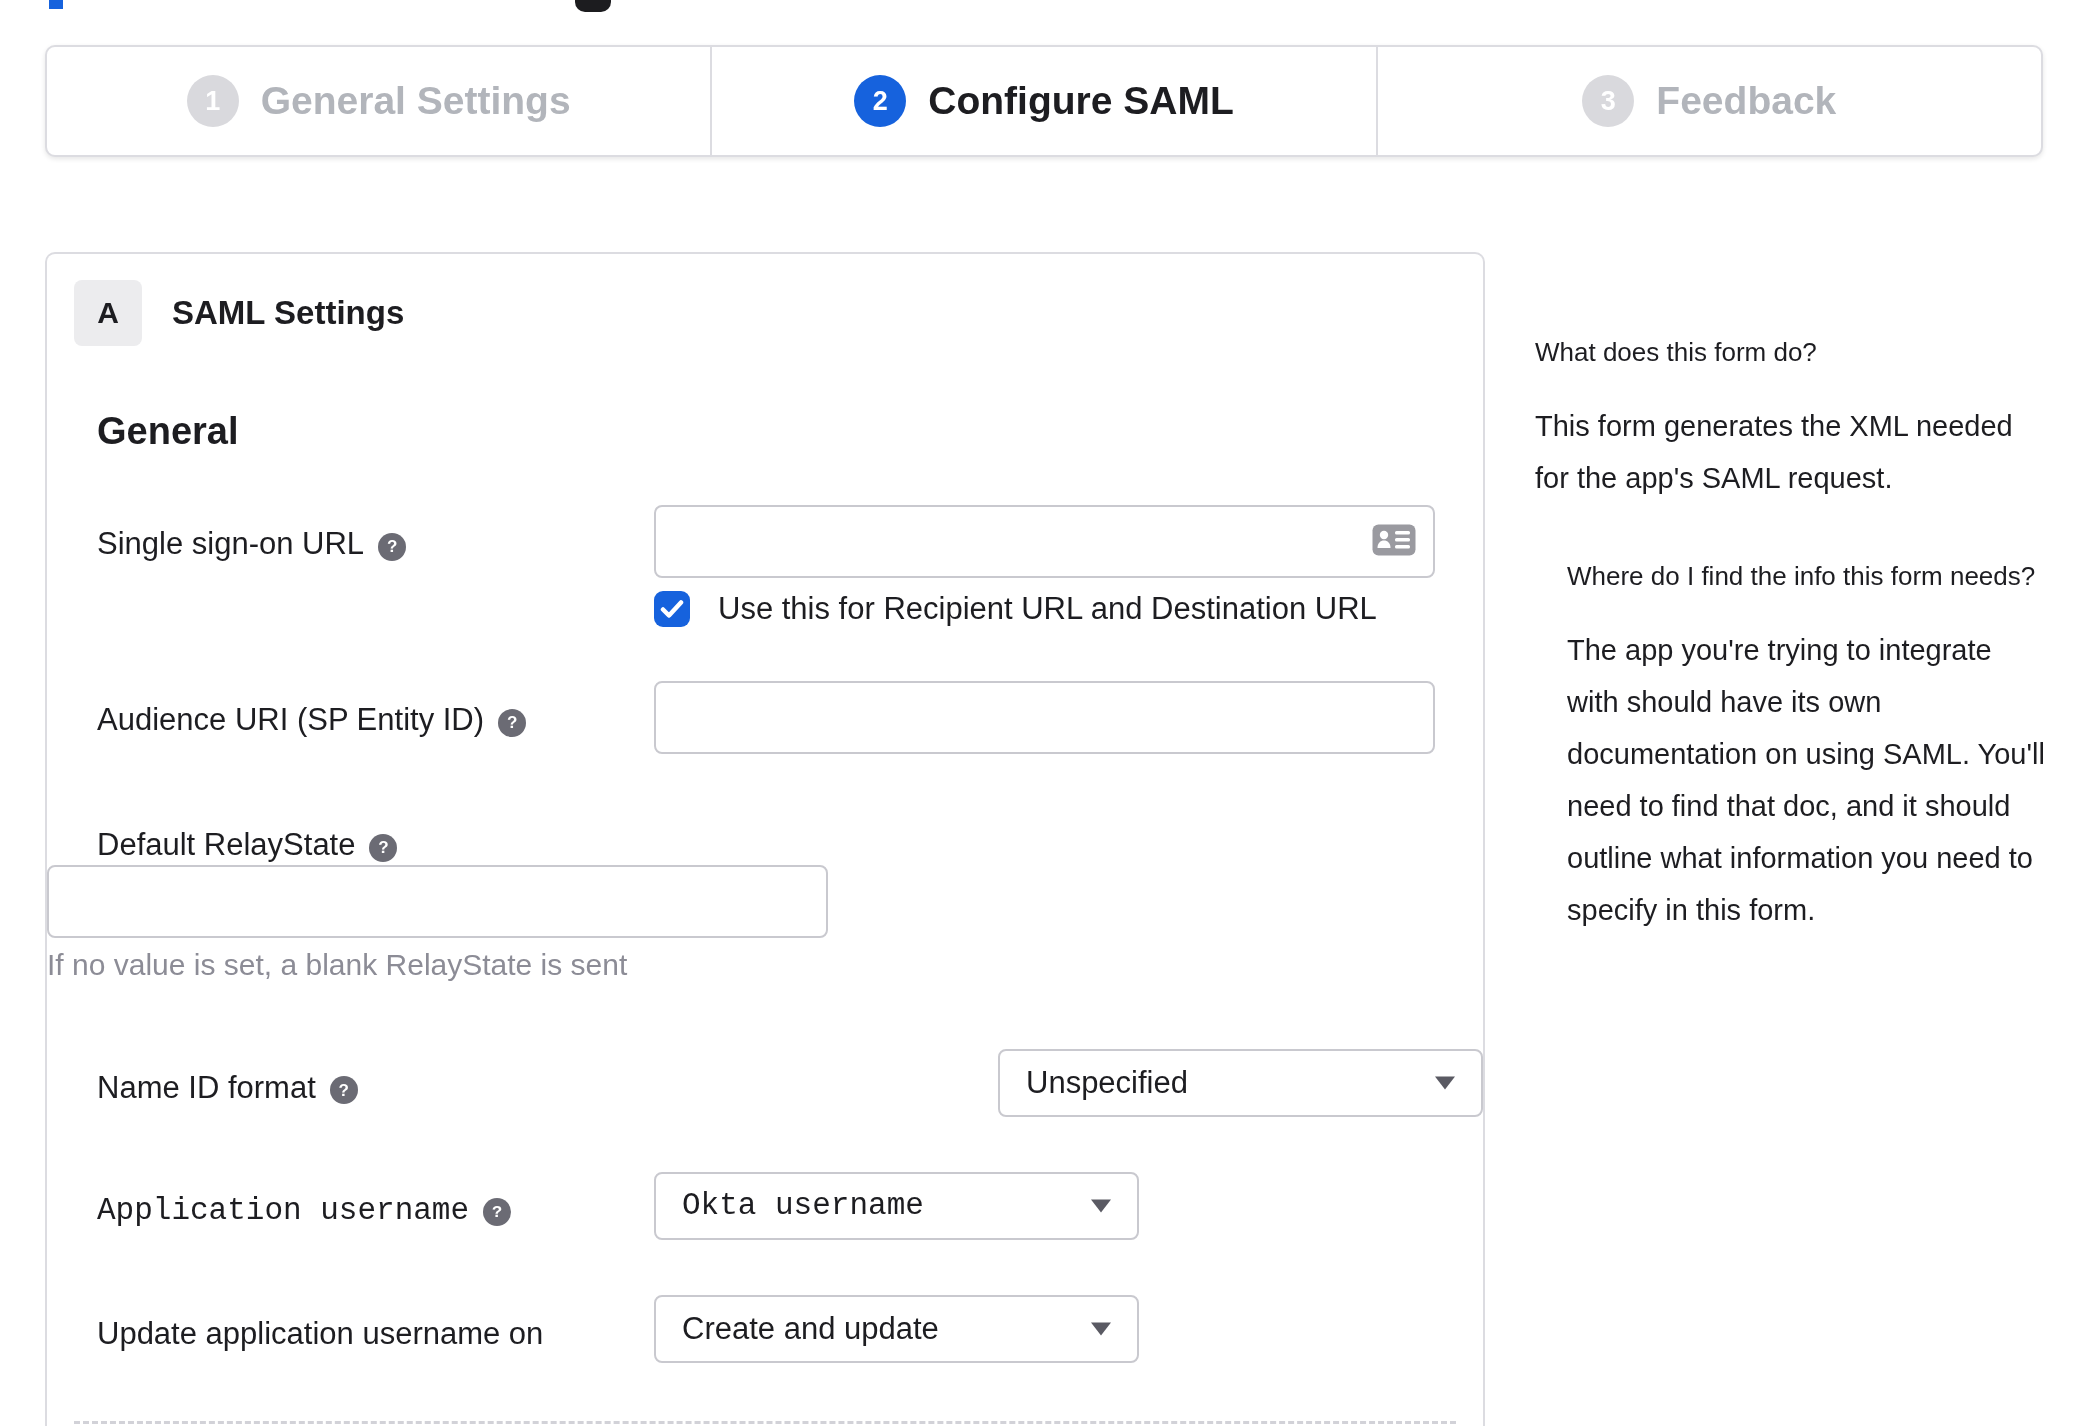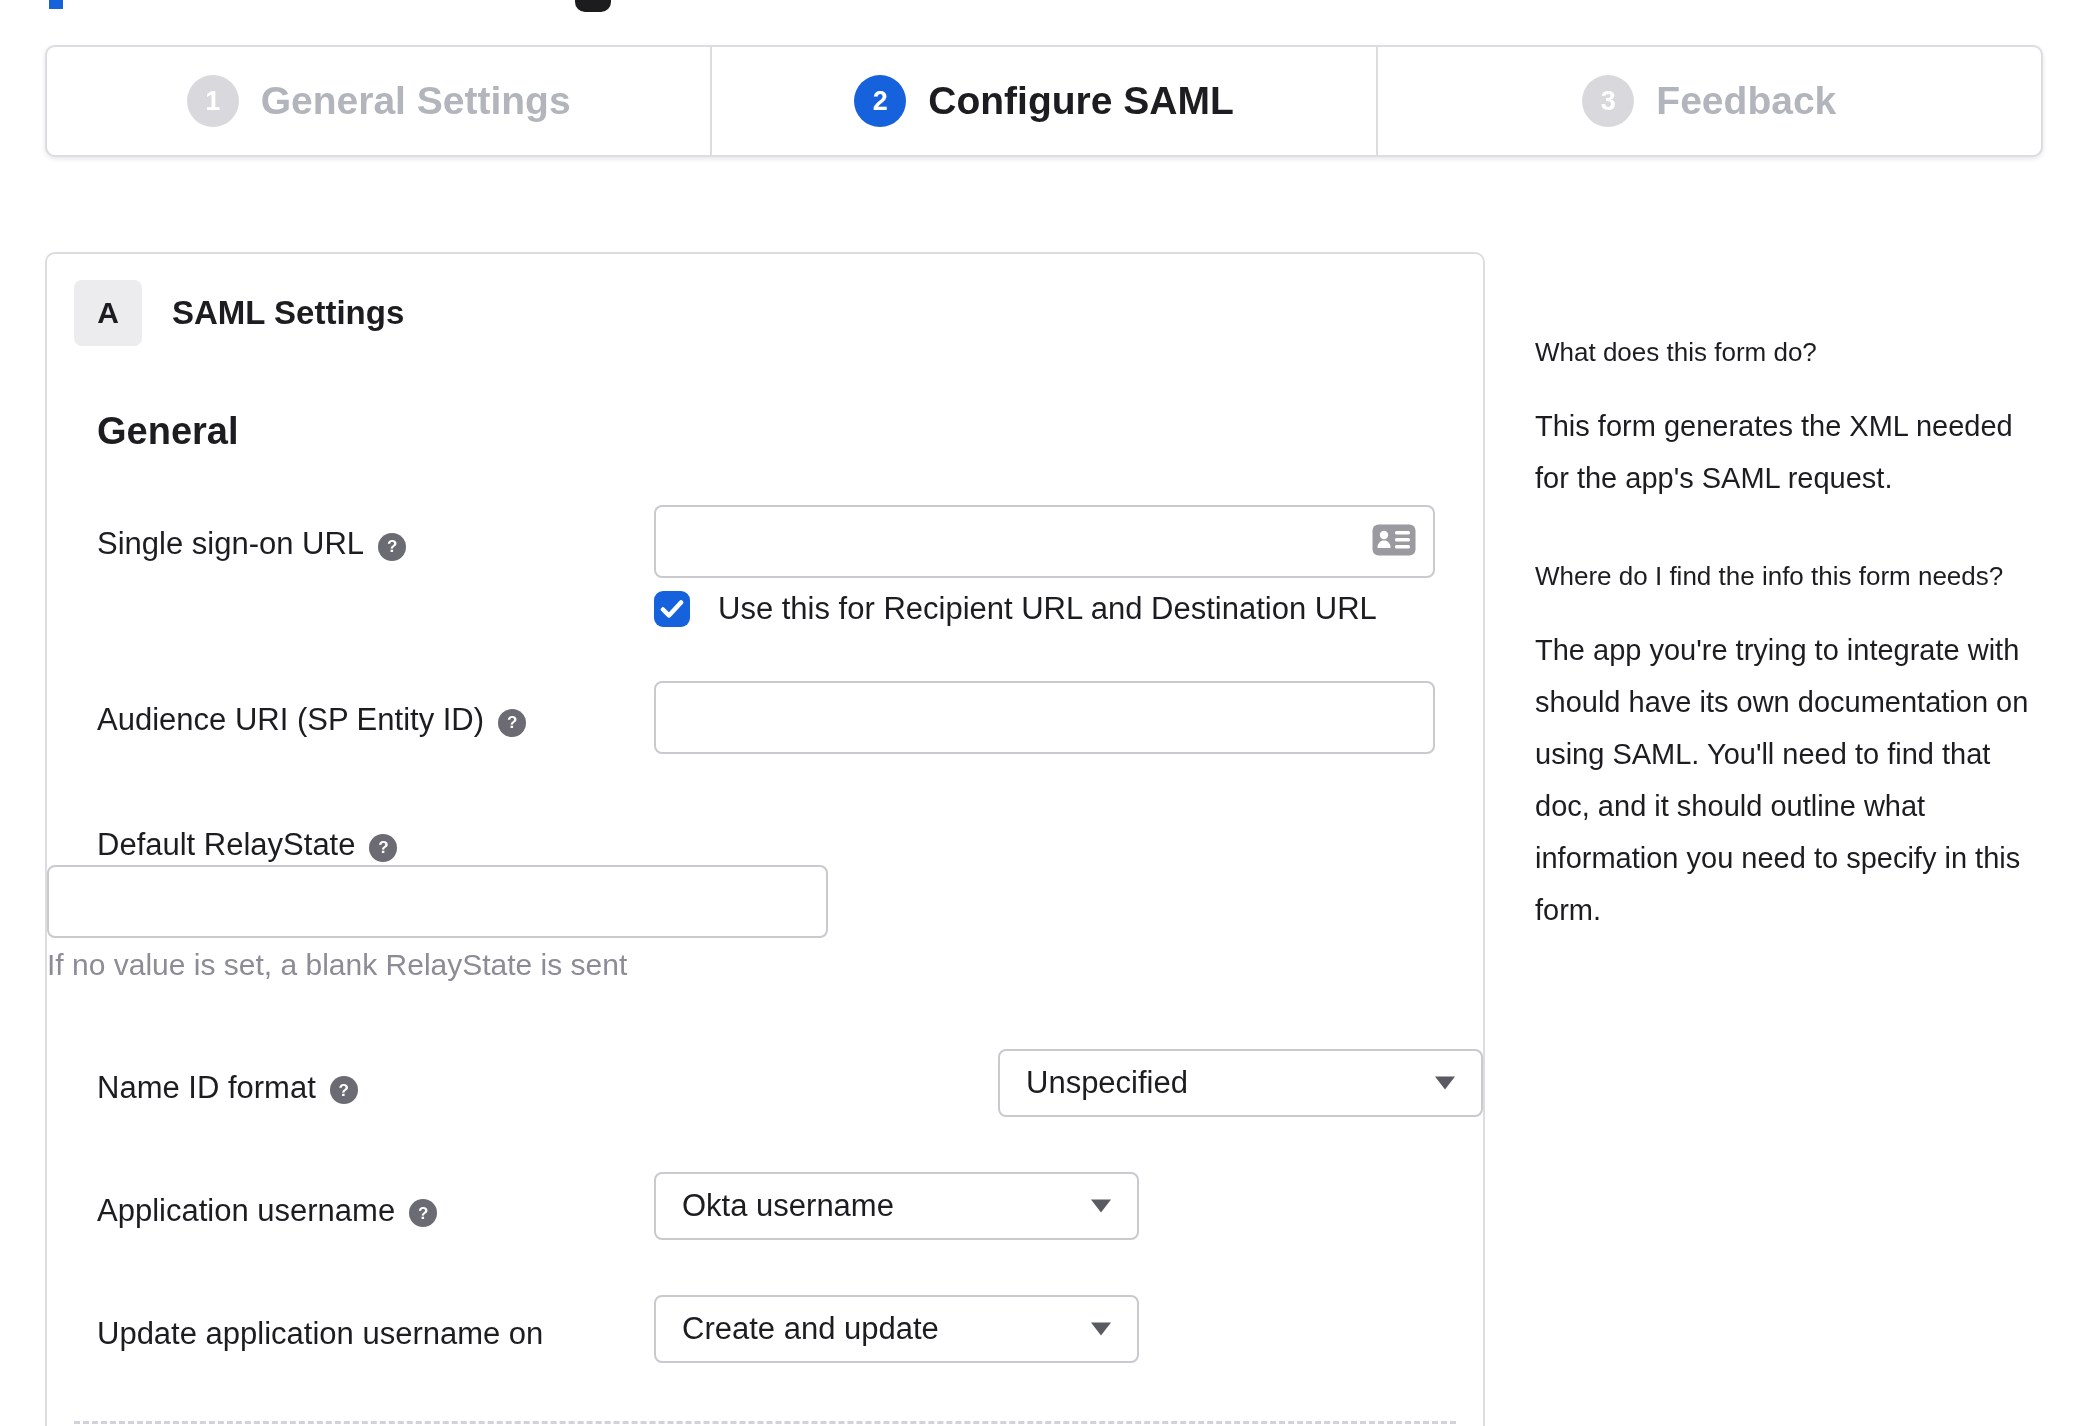--- a/index.html
+++ b/index.html
@@ -86,36 +86,36 @@
     position:absolute; right:26px; top:50%; transform:translateY(-50%);
     width:0; height:0;
     border-left:10px solid transparent; border-right:10px solid transparent;
     border-top:13px solid #5a5a63;
   }
 
   .mb-row1 { margin-bottom:54px; }
   .mb-row2 { margin-bottom:52px; }
   .mb-row3 { margin-bottom:67px;flex-direction:column; }
   .mb-row4 { margin-bottom:55px;justify-content:space-between; }
-  .mb-row5 { margin-bottom:55px; }
+  .mb-row5 { margin-bottom:55px;font-family:Liberation Mono, monospace; }
   .mb-row6 { margin-bottom:74px; }
 
   .advanced-row { width:1388px; text-align:right; }
   .advanced-link { font-size:32px; font-weight:500; color:#1662dd; text-decoration:none; cursor:pointer;font-family:Liberation Mono, monospace; }
 
   .dashed-divider {
     position:absolute; left:27px; right:27px; bottom:2px;
     border-top:3px dashed #d2d2d8;
   }
 
   
   .sidebar { position:absolute; left:1535px; top:330px; width:515px; }
   .sidebar-heading { font-size:26px; font-weight:normal; line-height:44px; margin-bottom:26px; }
   .sidebar-body { font-size:29px; line-height:52px; }
-  .sidebar-block2 { margin-top:50px; }
+  .sidebar-block2 { margin-top:50px;margin-left:32px; }
 </style>
 </head>
 <body>
 
 <div class="artifact-blue"></div>
 <div class="artifact-black"></div>
 
 <div class="stepper">
   <div class="step">
     <span class="step-circle">1</span>

